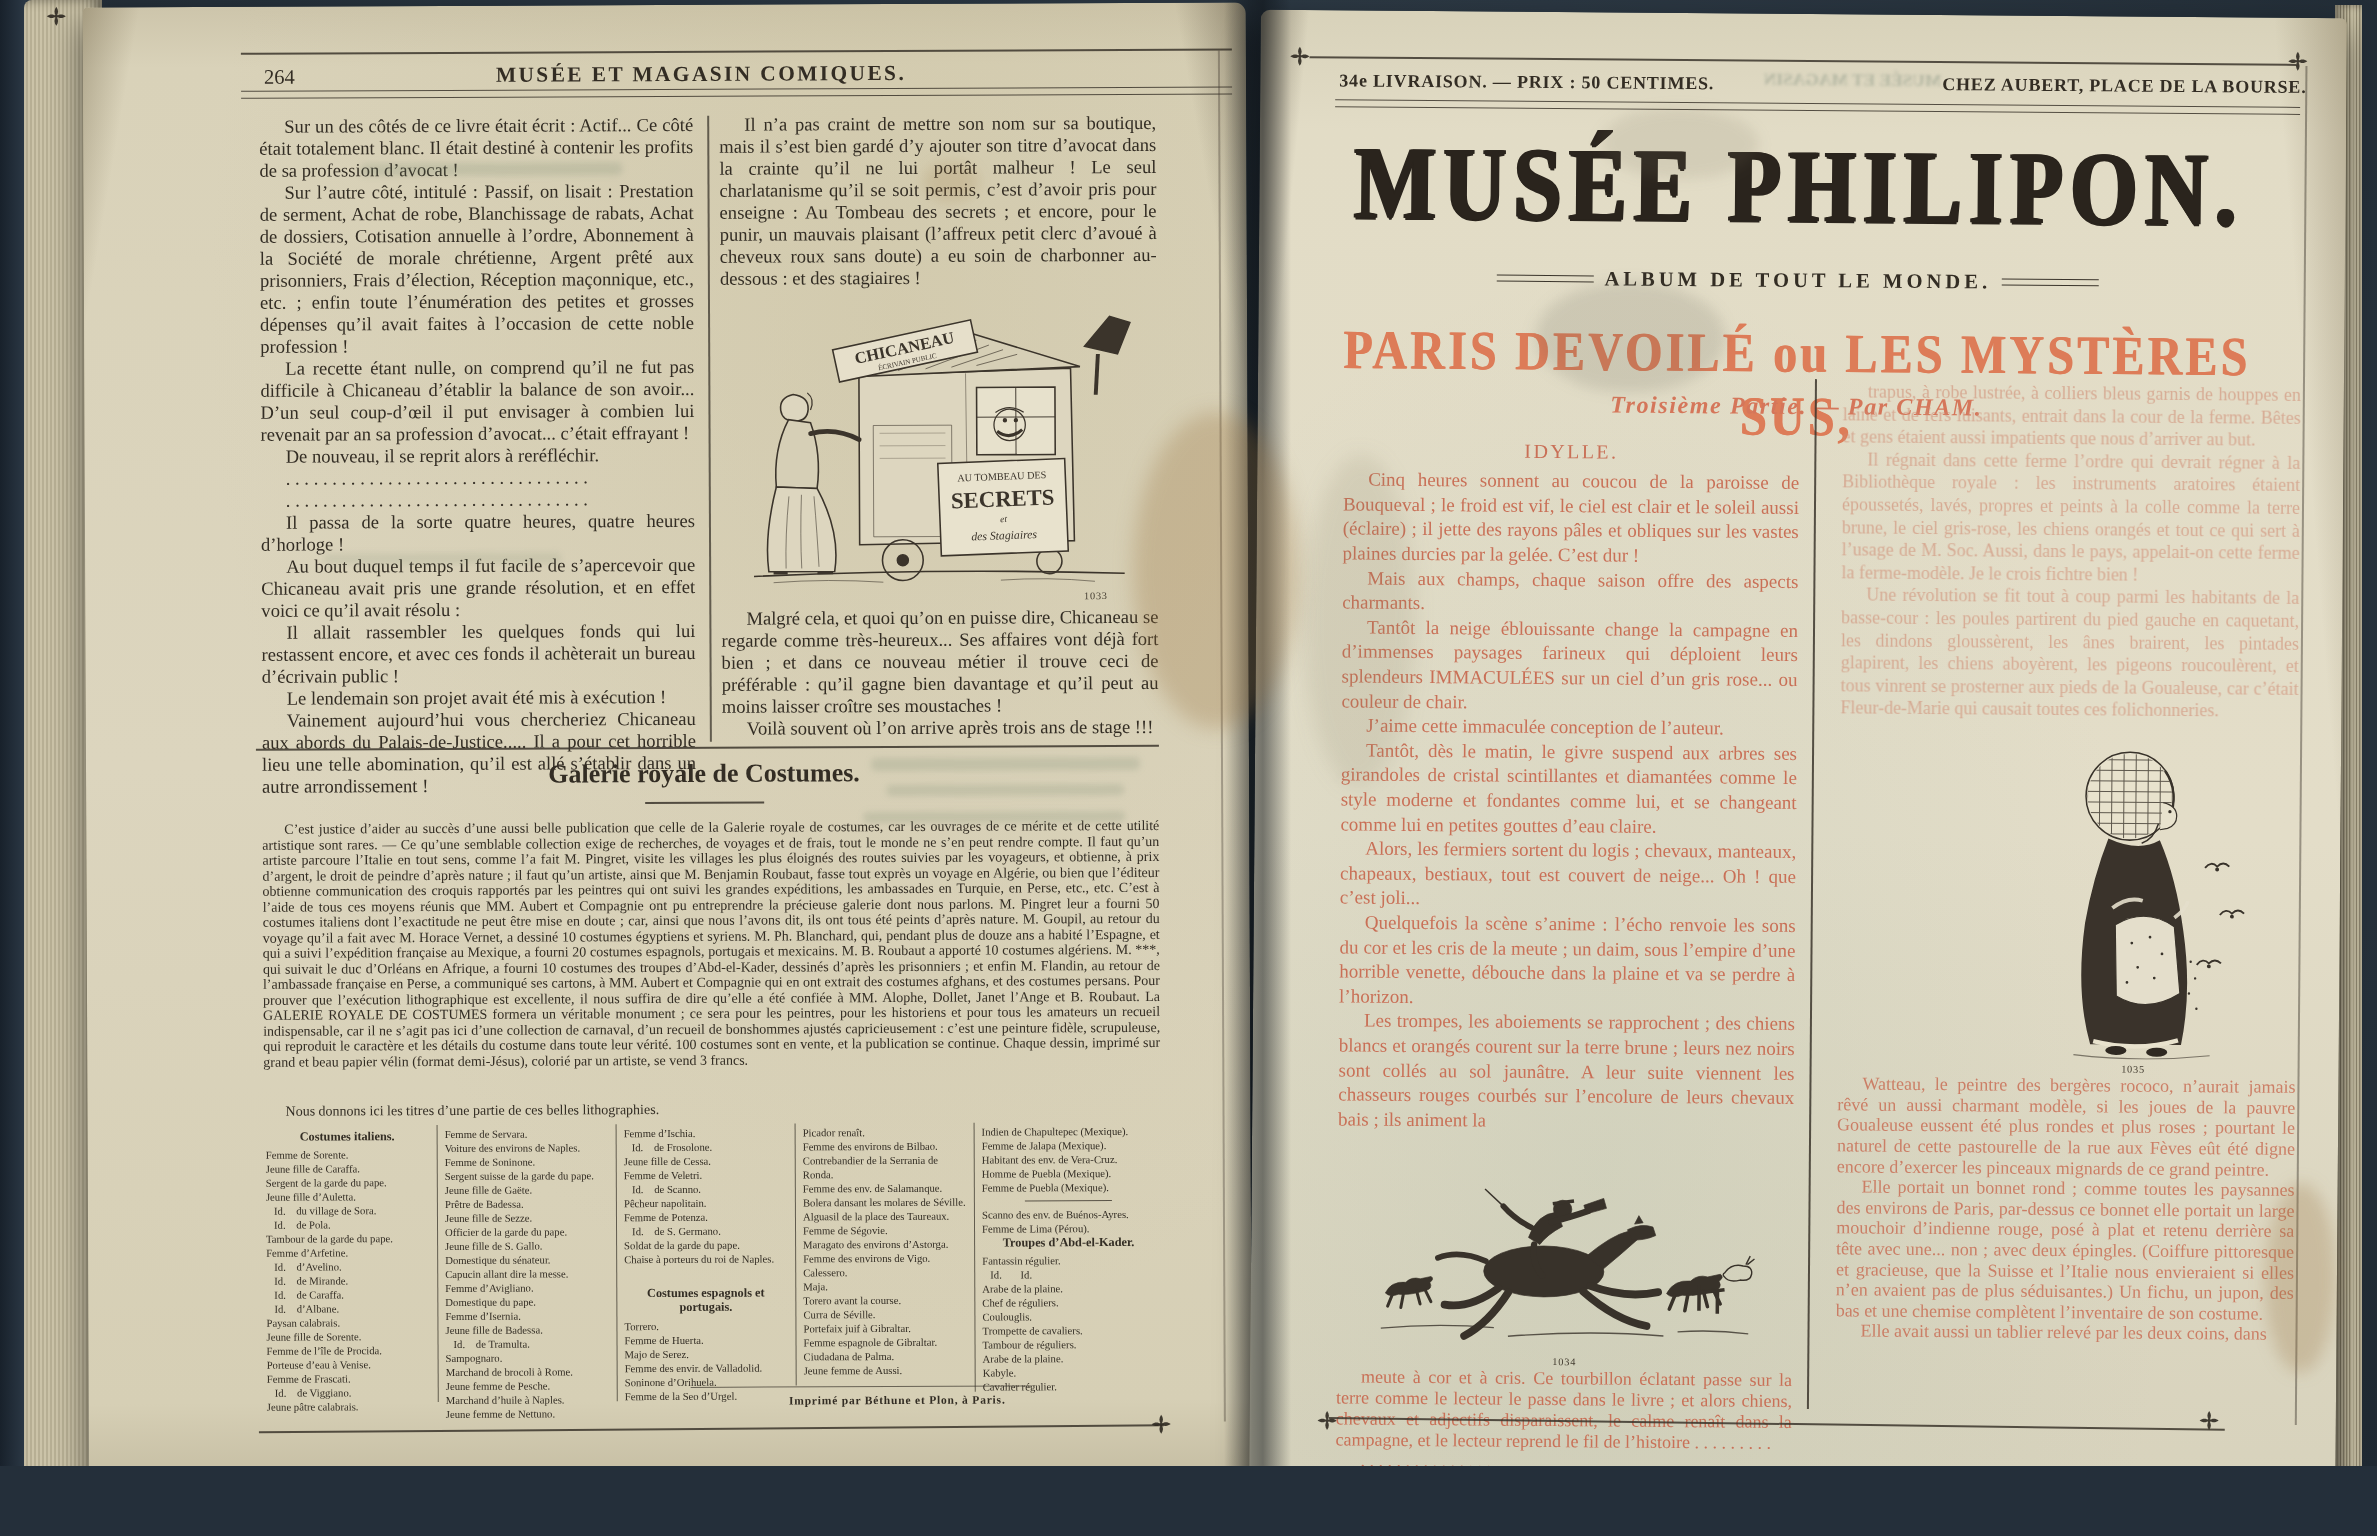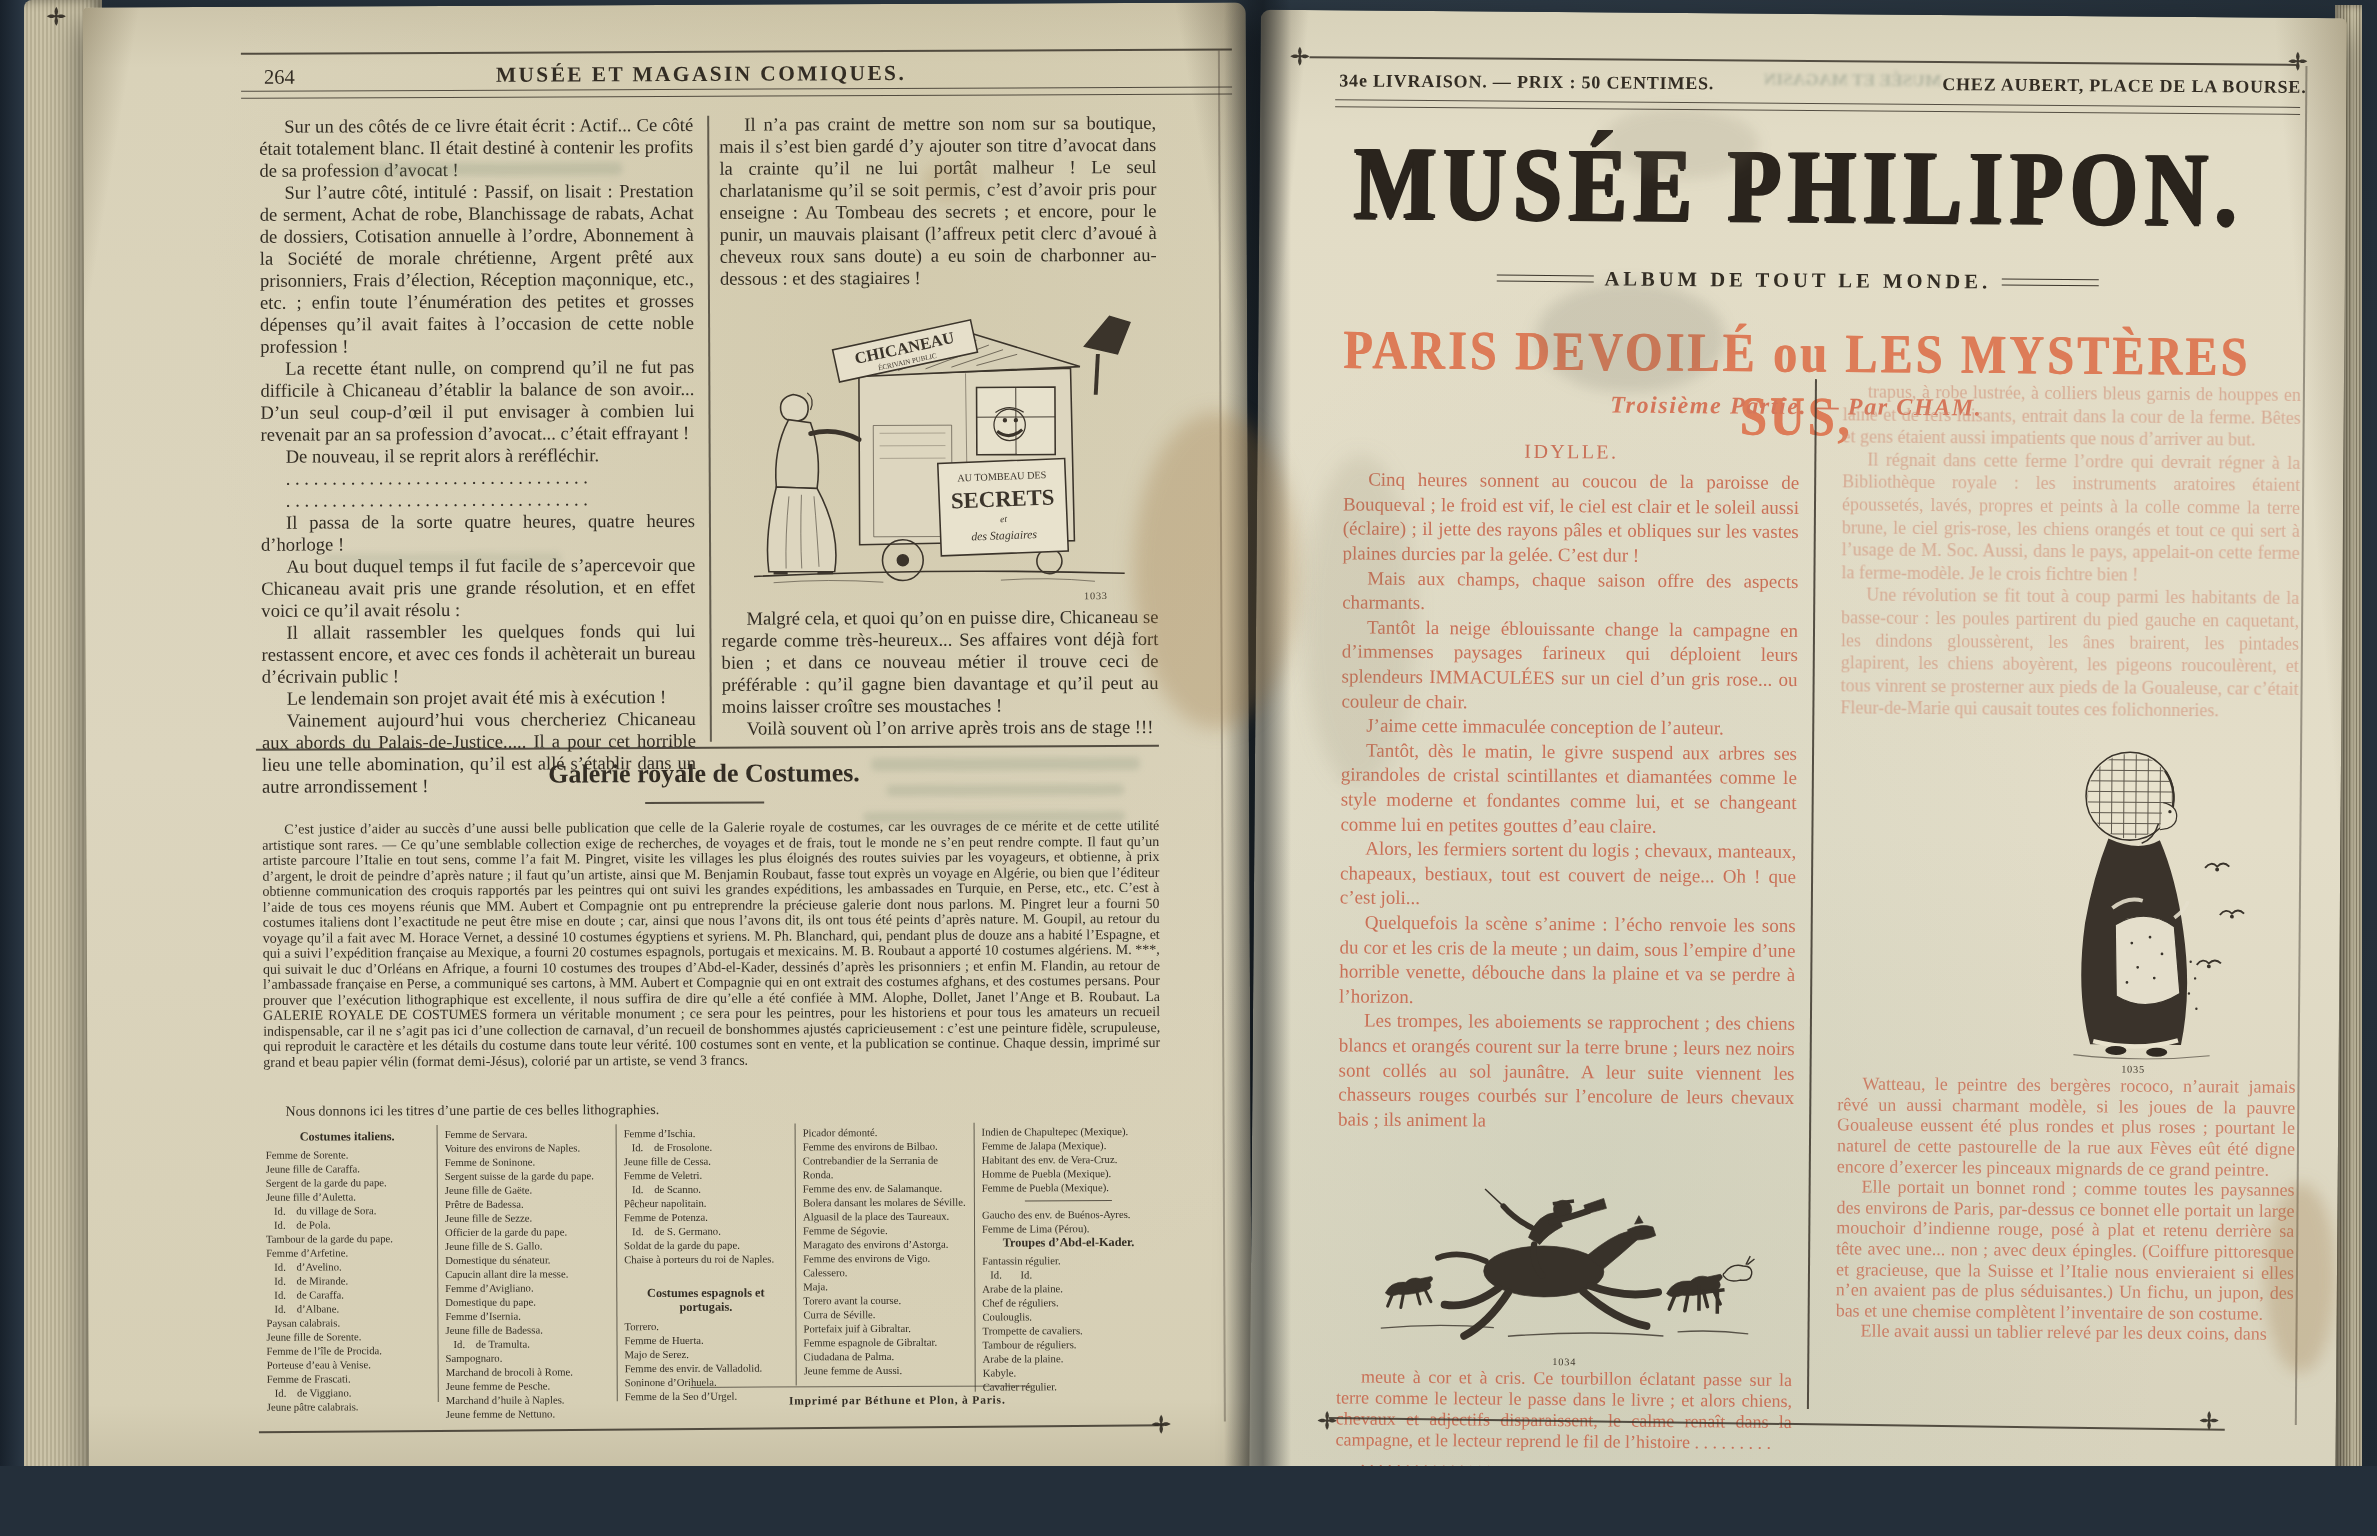--- a/index.html
+++ b/index.html
@@ -237,21 +237,21 @@
           <p>Torrero.</p>
           <p>Femme de Huerta.</p>
           <p>Majo de Serez.</p>
           <p>Femme des envir. de Valladolid.</p>
           <p>Soninone d’Orihuela.</p>
           <p>Femme de la Seo d’Urgel.</p>
         </div>
     </div>
     <div class="list-col" style="left:715px;top:1121px;width:163px">
       <div>
-          <p>Picador démonté.</p>
+          <p>Picador renaît.</p>
           <p>Femme des environs de Bilbao.</p>
           <p>Contrebandier de la Serrania de Ronda.</p>
           <p>Femme des env. de Salamanque.</p>
           <p>Bolera dansant les molares de Séville.</p>
           <p>Alguasil de la place des Taureaux.</p>
           <p>Femme de Ségovie.</p>
           <p>Maragato des environs d’Astorga.</p>
           <p>Femme des environs de Vigo.</p>
           <p>Calessero.</p>
           <p>Maja.</p>
@@ -266,21 +266,21 @@
     <div class="list-col" style="left:894px;top:1121px;width:173px">
       <div>
           <p>Indien de Chapultepec (Mexique).</p>
           <p>Femme de Jalapa (Mexique).</p>
           <p>Habitant des env. de Vera-Cruz.</p>
           <p>Homme de Puebla (Mexique).</p>
           <p>Femme de Puebla (Mexique).</p>
         </div>
       <div class="mini-hr"></div>
       <div>
-          <p>Gaucho des env. de Buénos-Ayres.</p>
+          <p>Scanno des env. de Buénos-Ayres.</p>
           <p>Femme de Lima (Pérou).</p>
         </div>
       <div class="lhead" style="margin-top:0">Troupes d’Abd-el-Kader.</div>
       <div>
           <p>Fantassin régulier.</p>
           <p>&nbsp;&nbsp;&nbsp;Id.&nbsp;&nbsp;&nbsp;&nbsp;&nbsp;&nbsp;&nbsp;Id.</p>
           <p>Arabe de la plaine.</p>
           <p>Chef de réguliers.</p>
           <p>Coulouglis.</p>
           <p>Trompette de cavaliers.</p>

